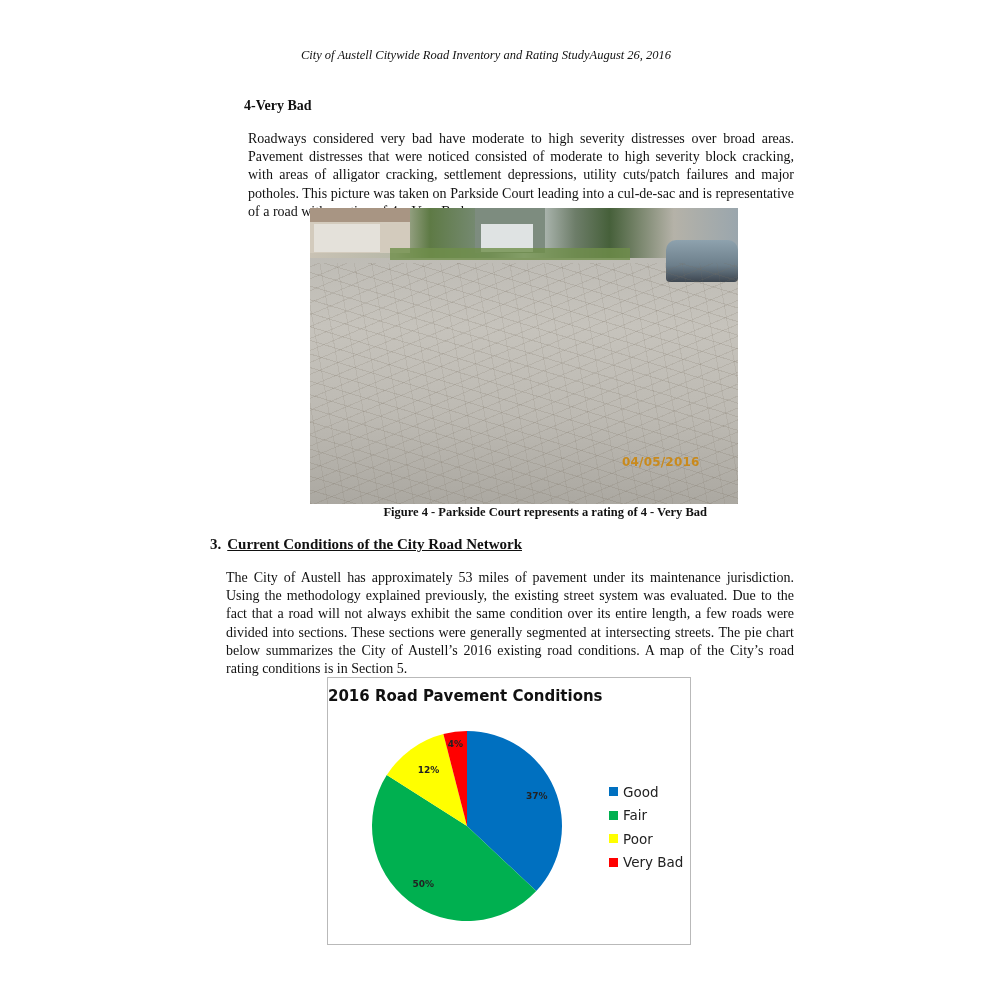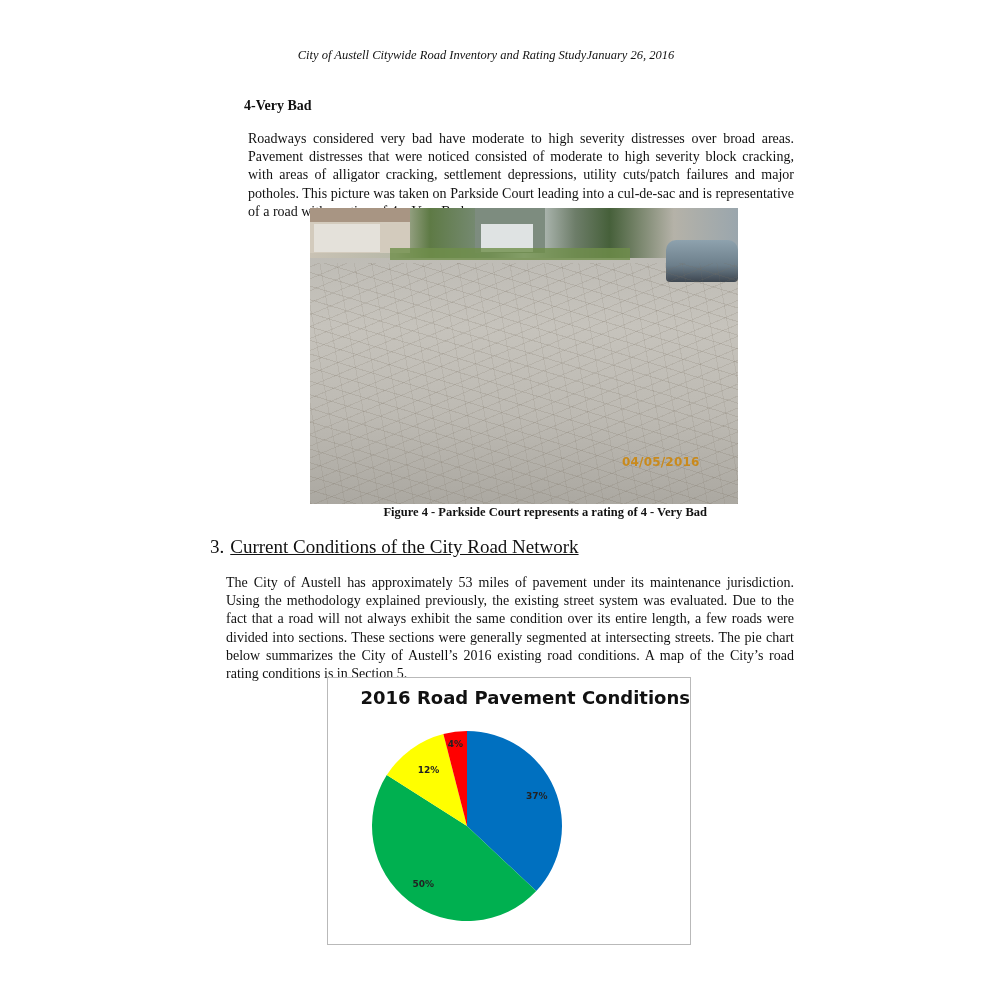--- a/index.html
+++ b/index.html
@@ -20,37 +20,37 @@
   .photo .lawn { position: absolute; left: 80px; top: 40px; width: 240px; height: 12px; background: #6f8e4a; opacity: 0.8; }
   .photo .car { position: absolute; right: 0; top: 32px; width: 72px; height: 42px; border-radius: 10px 10px 4px 4px; background: linear-gradient(180deg, #8ea2ae 0%, #6d7f8b 60%, #3d4650 100%); }
   .photo .cracks { position: absolute; left: 0; top: 55px; width: 100%; height: 241px;
     background-image:
       repeating-linear-gradient(17deg, rgba(120,110,95,0.18) 0 1px, transparent 1px 13px),
       repeating-linear-gradient(-23deg, rgba(120,110,95,0.16) 0 1px, transparent 1px 11px),
       repeating-linear-gradient(80deg, rgba(120,110,95,0.12) 0 1px, transparent 1px 17px); }
   .photo .stamp { position: absolute; left: 312px; top: 247px; font-family: "DejaVu Sans", sans-serif; font-weight: bold; font-size: 12px; color: #c98a1c; letter-spacing: 0.2px; }
   .caption { position: absolute; top: 505px; left: 310px; width: 397px; text-align: right; font-weight: bold; font-size: 12.5px; }
   .sec3 { position: absolute; left: 210px; top: 536px; width: 600px; }
-  .sec3 .title { font-weight: normal; font-size: 19px; margin: 0 0 1px 0; }
+  .sec3 .title { font-weight: bold; font-size: 15px; margin: 0 0 1px 0; }
   .sec3 .title .num { margin-right: 6px; }
   .sec3 .title .u { text-decoration: underline; }
   .chart { position: absolute; left: 327px; top: 677px; width: 362px; height: 266px; border: 1px solid #b9b9b9; background: #fff; font-family: "DejaVu Sans", sans-serif; }
-  .chart .ctitle { position: absolute; top: 9px; left: 0; width: 100%; text-align: right; font-weight: bold; font-size: 18px; color: #111; }
+  .chart .ctitle { position: absolute; top: 9px; left: 0; width: 100%; text-align: left; font-weight: bold; font-size: 15px; color: #111; }
   .chart svg { position: absolute; left: 0; top: 0; }
   .legend { position: absolute; left: 281px; top: 102px; font-size: 13.5px; color: #222; }
   .legend .item { display: flex; align-items: center; height: 23.5px; }
   .legend .sw { width: 9px; height: 9px; margin-right: 5px; }
   .plabel { position: absolute; font-size: 9px; font-weight: bold; color: #222; }
 </style>
 </head>
 <body>
 
 <div class="header">
   <span>City of Austell Citywide Road Inventory and Rating Study</span>
-  <span>January 26, 2016</span>
+  <span>August 26, 2016</span>
 </div>
 
 <div class="section" style="top:86px;">
   <p class="h4">4-Very Bad</p>
   <p class="para">Roadways considered very bad have moderate to high severity distresses over broad areas. Pavement distresses that were noticed consisted of moderate to high severity block cracking, with areas of alligator cracking, settlement depressions, utility cuts/patch failures and major potholes.  This picture was taken on Parkside Court leading into a cul-de-sac and is representative of a road with a rating of 4 – Very Bad.</p>
 </div>
 
 <div class="photo">
   <div class="scene"></div>
   <div class="house1">
@@ -75,19 +75,37 @@
 </div>
 
 <div class="chart">
   <div class="ctitle">2016 Road Pavement Conditions</div>
   <svg id="pie" width="362" height="266">
       <path d="M139,148 L139,53 A95,95 0 0 1 208.2520196050341,213.03197506322545 Z" fill="#0070c0"></path>
       <path d="M139,148 L208.2520196050341,213.03197506322545 A95,95 0 0 1 58.78884707730856,97.09645447699535 Z" fill="#00b050"></path>
       <path d="M139,148 L58.78884707730856,97.09645447699535 A95,95 0 0 1 115.37446071933874,55.98459969278005 Z" fill="#ffff00"></path>
       <path d="M139,148 L115.37446071933874,55.98459969278005 A95,95 0 0 1 138.99999999999997,53 Z" fill="#ff0000"></path>
     </svg>
+  <div class="legend" id="legend">
+      <div class="item">
+        <span class="sw" style="background: rgb(0, 112, 192);"></span>
+        <span>Good</span>
+      </div>
+      <div class="item">
+        <span class="sw" style="background: rgb(0, 176, 80);"></span>
+        <span>Fair</span>
+      </div>
+      <div class="item">
+        <span class="sw" style="background: rgb(255, 255, 0);"></span>
+        <span>Poor</span>
+      </div>
+      <div class="item">
+        <span class="sw" style="background: rgb(255, 0, 0);"></span>
+        <span>Very Bad</span>
+      </div>
+    </div>
   <div id="plabels">
       <span class="plabel" style="left: 198.006px; top: 112.571px;">37%</span>
       <span class="plabel" style="left: 84.5836px; top: 200.55px;">50%</span>
       <span class="plabel" style="left: 89.7955px; top: 86.6632px;">12%</span>
       <span class="plabel" style="left: 119.76px; top: 60.9442px;">4%</span>
     </div>
 </div>
 
 </body></html>

